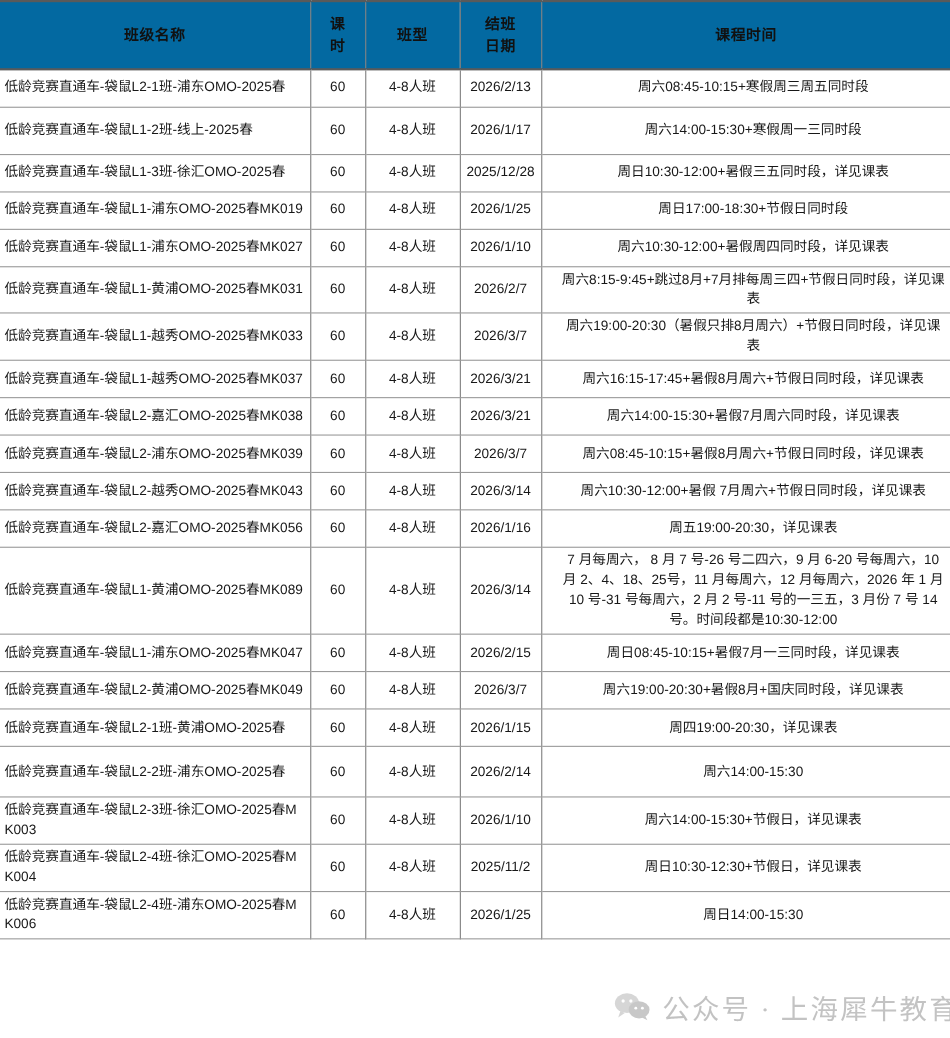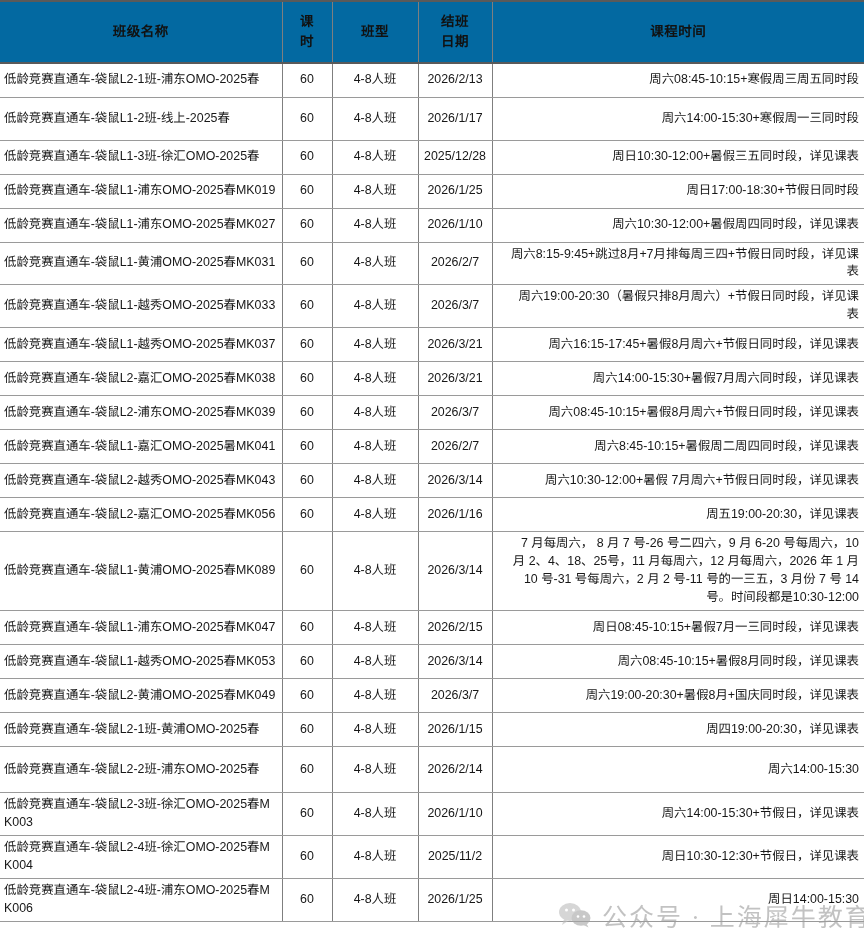--- a/index.html
+++ b/index.html
@@ -67,21 +67,21 @@
     padding-left: 4px;
     word-break: break-all;
   }
   tbody td.cell-hours,
   tbody td.cell-type,
   tbody td.cell-date {
     text-align: center;
     white-space: nowrap;
   }
   tbody td.cell-time {
-    text-align: right;
+    text-align: center;
     border-right: none;
     padding-left: 18px;
     word-break: break-all;
   }
 
   
   .watermark {
     position: absolute;
     left: 558px;
     top: 897px;
@@ -193,27 +193,20 @@
           <td class="cell-date">2026/3/21</td>
           <td class="cell-time">周六14:00-15:30+暑假7月周六同时段，详见课表</td>
         </tr>
         <tr style="height: 34px;">
           <td class="cell-name">低龄竞赛直通车-袋鼠L2-浦东OMO-2025春MK039</td>
           <td class="cell-hours">60</td>
           <td class="cell-type">4-8人班</td>
           <td class="cell-date">2026/3/7</td>
           <td class="cell-time">周六08:45-10:15+暑假8月周六+节假日同时段，详见课表</td>
         </tr>
-        <tr style="height: 34px;">
-          <td class="cell-name">低龄竞赛直通车-袋鼠L1-嘉汇OMO-2025暑MK041</td>
-          <td class="cell-hours">60</td>
-          <td class="cell-type">4-8人班</td>
-          <td class="cell-date">2026/2/7</td>
-          <td class="cell-time">周六8:45-10:15+暑假周二周四同时段，详见课表</td>
-        </tr>
         <tr style="height: 34px; margin-left: 44px;">
           <td class="cell-name">低龄竞赛直通车-袋鼠L2-越秀OMO-2025春MK043</td>
           <td class="cell-hours">60</td>
           <td class="cell-type">4-8人班</td>
           <td class="cell-date">2026/3/14</td>
           <td class="cell-time">周六10:30-12:00+暑假 7月周六+节假日同时段，详见课表</td>
         </tr>
         <tr style="height: 34px;">
           <td class="cell-name">低龄竞赛直通车-袋鼠L2-嘉汇OMO-2025春MK056</td>
           <td class="cell-hours">60</td>
@@ -227,27 +220,20 @@
           <td class="cell-type">4-8人班</td>
           <td class="cell-date">2026/3/14</td>
           <td class="cell-time">7 月每周六， 8 月 7 号-26 号二四六，9 月 6-20 号每周六，10 月 2、4、18、25号，11 月每周六，12 月每周六，2026 年 1 月 10 号-31 号每周六，2 月 2 号-11 号的一三五，3 月份 7 号 14 号。时间段都是10:30-12:00</td>
         </tr>
         <tr style="height: 34px;">
           <td class="cell-name">低龄竞赛直通车-袋鼠L1-浦东OMO-2025春MK047</td>
           <td class="cell-hours">60</td>
           <td class="cell-type">4-8人班</td>
           <td class="cell-date">2026/2/15</td>
           <td class="cell-time">周日08:45-10:15+暑假7月一三同时段，详见课表</td>
-        </tr>
-        <tr style="height: 34px;">
-          <td class="cell-name">低龄竞赛直通车-袋鼠L1-越秀OMO-2025春MK053</td>
-          <td class="cell-hours">60</td>
-          <td class="cell-type">4-8人班</td>
-          <td class="cell-date">2026/3/14</td>
-          <td class="cell-time">周六08:45-10:15+暑假8月同时段，详见课表</td>
         </tr>
         <tr style="height: 34px;">
           <td class="cell-name">低龄竞赛直通车-袋鼠L2-黄浦OMO-2025春MK049</td>
           <td class="cell-hours">60</td>
           <td class="cell-type">4-8人班</td>
           <td class="cell-date">2026/3/7</td>
           <td class="cell-time">周六19:00-20:30+暑假8月+国庆同时段，详见课表</td>
         </tr>
         <tr style="height: 34px;">
           <td class="cell-name">低龄竞赛直通车-袋鼠L2-1班-黄浦OMO-2025春</td>

